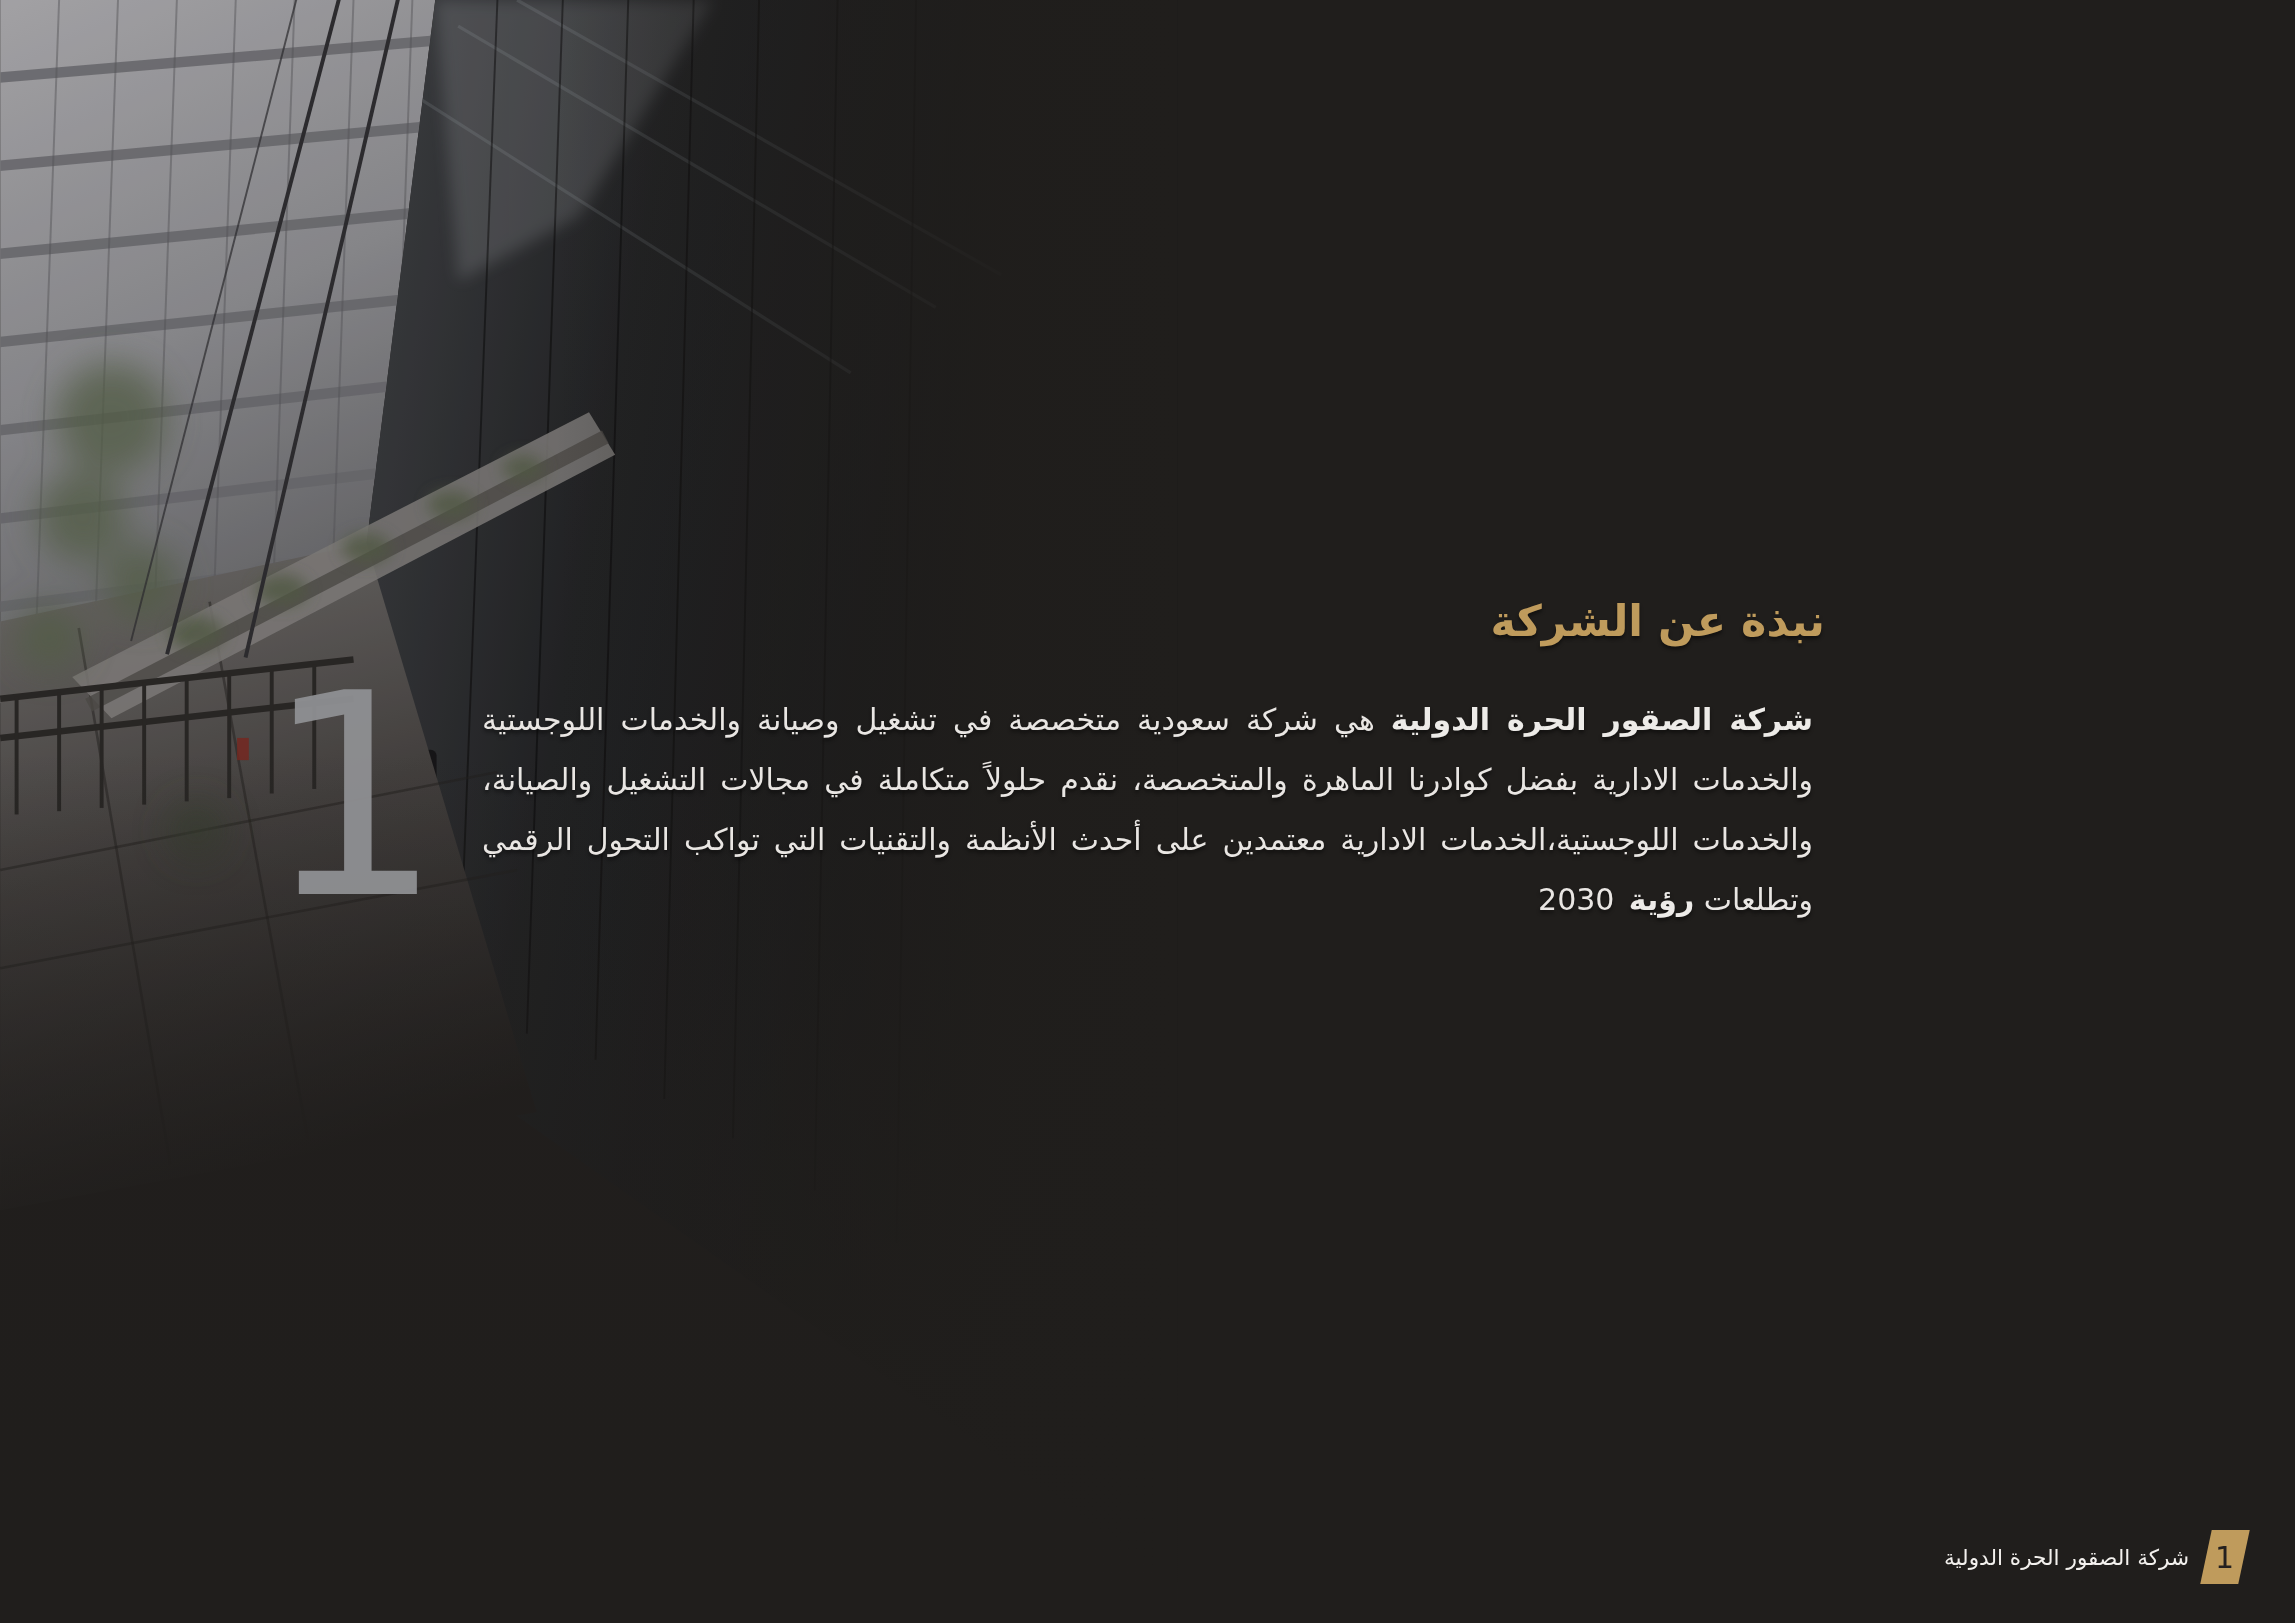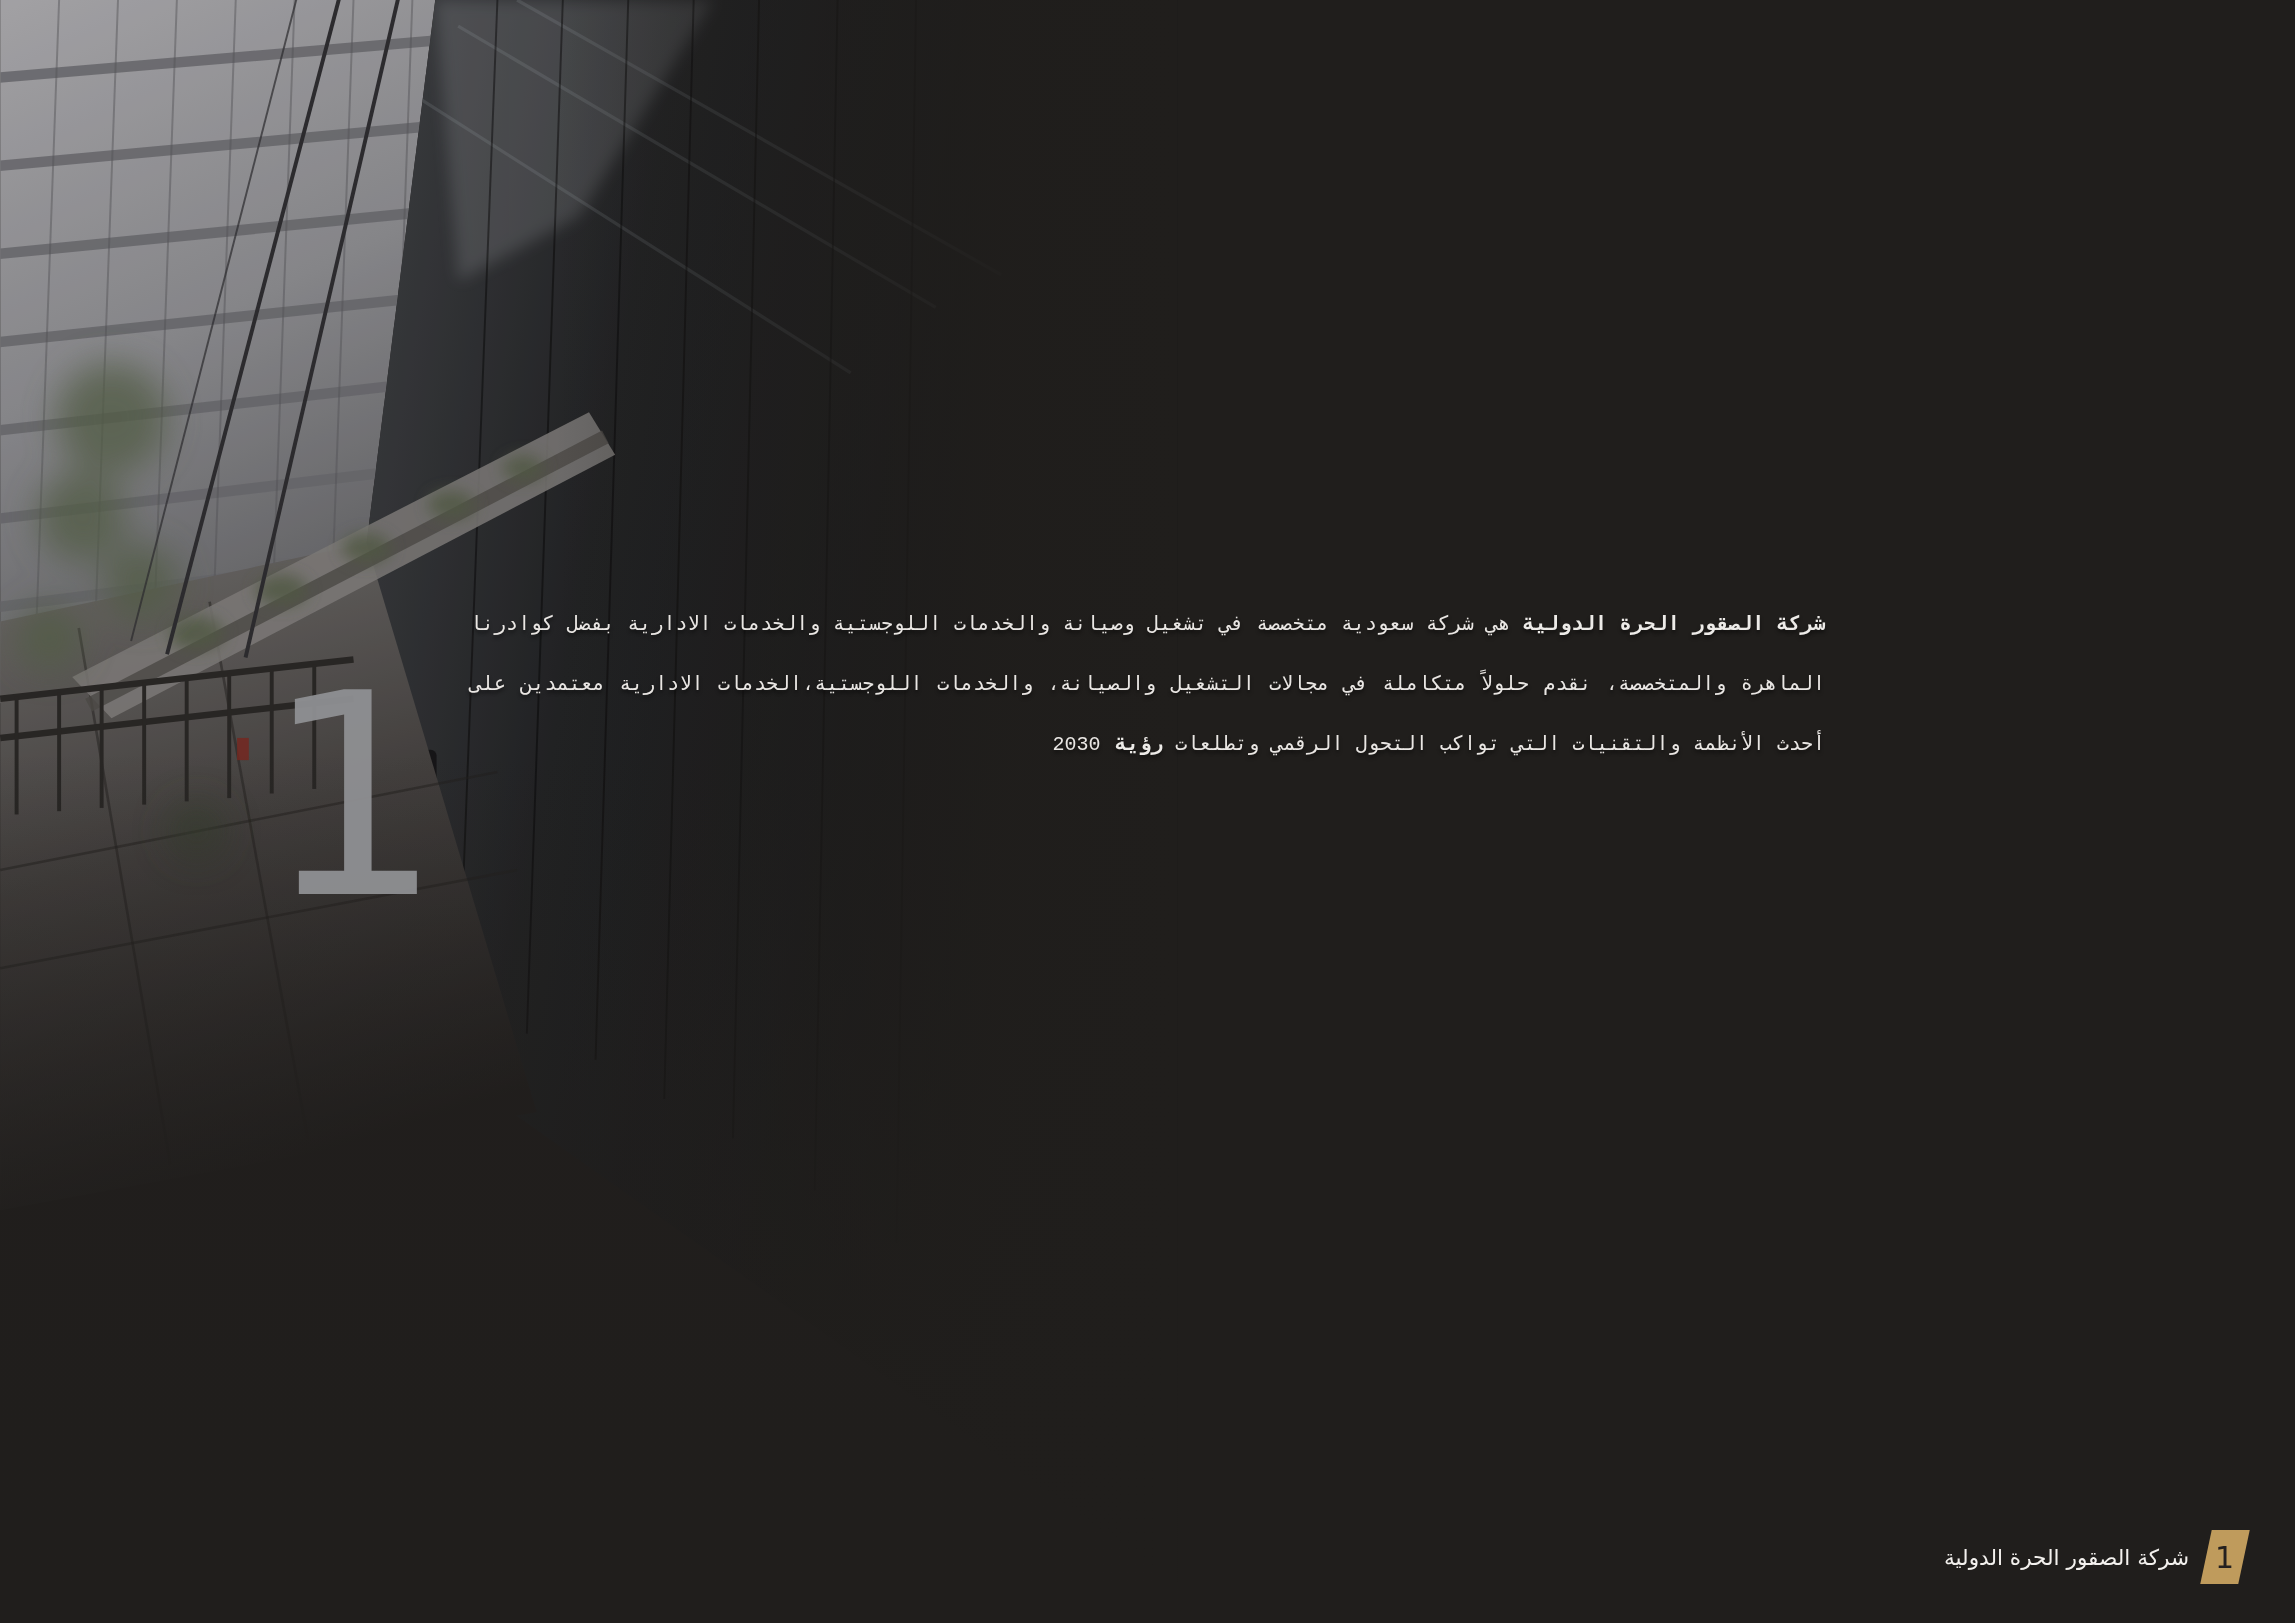--- a/index.html
+++ b/index.html
@@ -49,29 +49,28 @@
   .heading {
     margin: 0 0 41px 0;
     font-size: 43px;
     line-height: 1.25;
     font-weight: bold;
     color: #bf9b5c;
     text-align: right;
     text-shadow: 0 2.6px 3.9px rgba(0,0,0,0.45);
   }
   .paragraph {
-    margin: 0;
-    font-size: 20px;
+    margin: 12px;
+    font-size: 30px;
     line-height: 60px;
     font-weight: 400;
     color: #e9e6e3;
     text-align: justify;
     text-align-last: right;
     text-shadow: 0 2.6px 3.9px rgba(0,0,0,0.45);
-    font-family: Liberation Mono, monospace;
   }
   .paragraph strong { font-weight: bold; color: #edebe8; }
   .year { margin-inline-start: 14.4px; }
 
   
   .footer {
     position: absolute;
     right: 51px;
     bottom: 39px;
     display: flex;
@@ -241,20 +240,21 @@
 
       <rect width="1800" height="2481" fill="#161413" opacity="0.16"></rect>
       <rect x="0" y="1150" width="1800" height="1331" fill="url(#gFadeB)"></rect>
       <rect x="850" y="0" width="950" height="2481" fill="url(#gFadeR)"></rect>
     </svg>
 
     <div class="numeral">1</div>
   </div>
 
   <div class="content">
+    <h1 class="heading">نبذة عن الشركة</h1>
     <p class="paragraph"><strong>شركة الصقور الحرة الدولية</strong><span> هي شركة سعودية متخصصة في تشغيل وصيانة والخدمات اللوجستية والخدمات الادارية بفضل كوادرنا الماهرة والمتخصصة، نقدم حلولاً متكاملة في مجالات التشغيل والصيانة، والخدمات اللوجستية،الخدمات الادارية معتمدين على أحدث الأنظمة والتقنيات التي تواكب التحول الرقمي وتطلعات </span><strong>رؤية</strong><span class="year">2030</span></p>
   </div>
 
   <div class="footer">
     <div class="badge">
       <span>1</span>
     </div>
     <span class="footer-text">شركة الصقور الحرة الدولية</span>
   </div>
 

